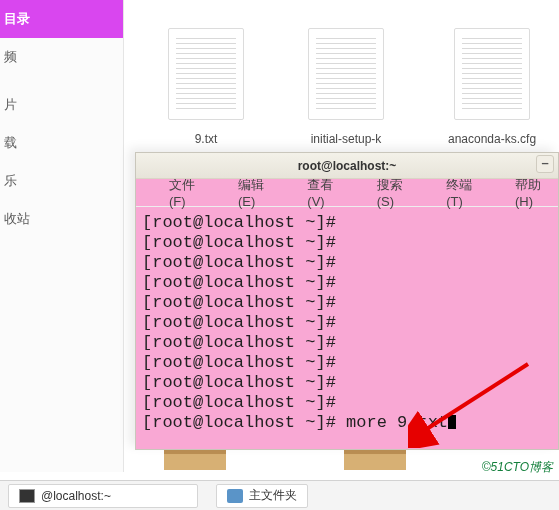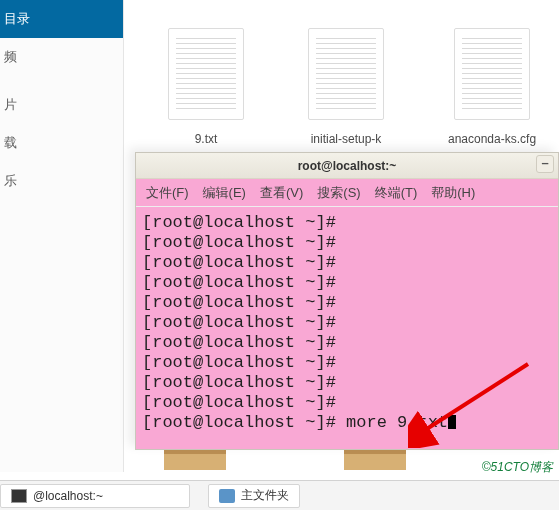--- a/index.html
+++ b/index.html
@@ -21,22 +21,23 @@
   background: #fbfbfb;
   border-right: 1px solid #e5e5e5;
 }
 .sidebar-item {
   padding: 10px 8px 10px 4px;
   color: #5a5a5a;
   font-size: 13px;
   cursor: pointer;
 }
 .sidebar-item.active {
-  background: #0369a1;
+  background: #d946ef;
   color: #fff;
+  font-weight: bold;
 }
 .sidebar-gap { height: 10px; }
 .main {
   position: absolute;
   left: 124px; top: 0; right: 0;
   height: 472px;
   background: #fff;
 }
 .file-grid {
   display: flex;
@@ -111,21 +112,21 @@
 .term-menubar {
   height: 28px;
   padding: 0 10px;
   display: flex;
   gap: 14px;
   align-items: center;
   border-bottom: 1px solid #eee;
   font-size: 13px;
   color: #444;
 }
-.term-menubar span { cursor: pointer; }
+.term-menubar span { cursor: pointer; margin-left: 23px; }
 .term-body {
   padding: 6px 6px;
   font-family: "Courier New", monospace;
   font-size: 17px;
   line-height: 20px;
   color: #222;
   white-space: pre;
 }
 .term-cursor {
   display: inline-block;
@@ -156,21 +157,21 @@
   gap: 6px;
   padding: 4px 10px;
   height: 24px;
   border: 1px solid #d5d5d5;
   background: #fff;
   border-radius: 2px;
   margin-left: 18px;
   cursor: pointer;
   min-width: 190px;
 }
-.task-btn:first-child { margin-left: 0; }
+.task-btn:first-child { margin-left: 8px; }
 .ic-term {
   width: 16px; height: 14px;
   background: #333;
   border: 1px solid #999;
 }
 .ic-fold {
   width: 16px; height: 14px;
   background: #5a94c8;
   border-radius: 2px;
 }
@@ -185,20 +186,21 @@
 </head>
 <body>
 
 <div class="sidebar">
   <div class="sidebar-item active">目录</div>
   <div class="sidebar-item">频</div>
   <div class="sidebar-gap"></div>
   <div class="sidebar-item">片</div>
   <div class="sidebar-item">载</div>
   <div class="sidebar-item">乐</div>
+  <div class="sidebar-item">收站</div>
   <div class="sidebar-gap"></div>
 </div>
 
 <div class="main">
   <div class="file-grid">
     <div class="file-item">
       <div class="file-doc-icon"></div>
       <div class="file-label">9.txt</div>
     </div>
     <div class="file-item">

